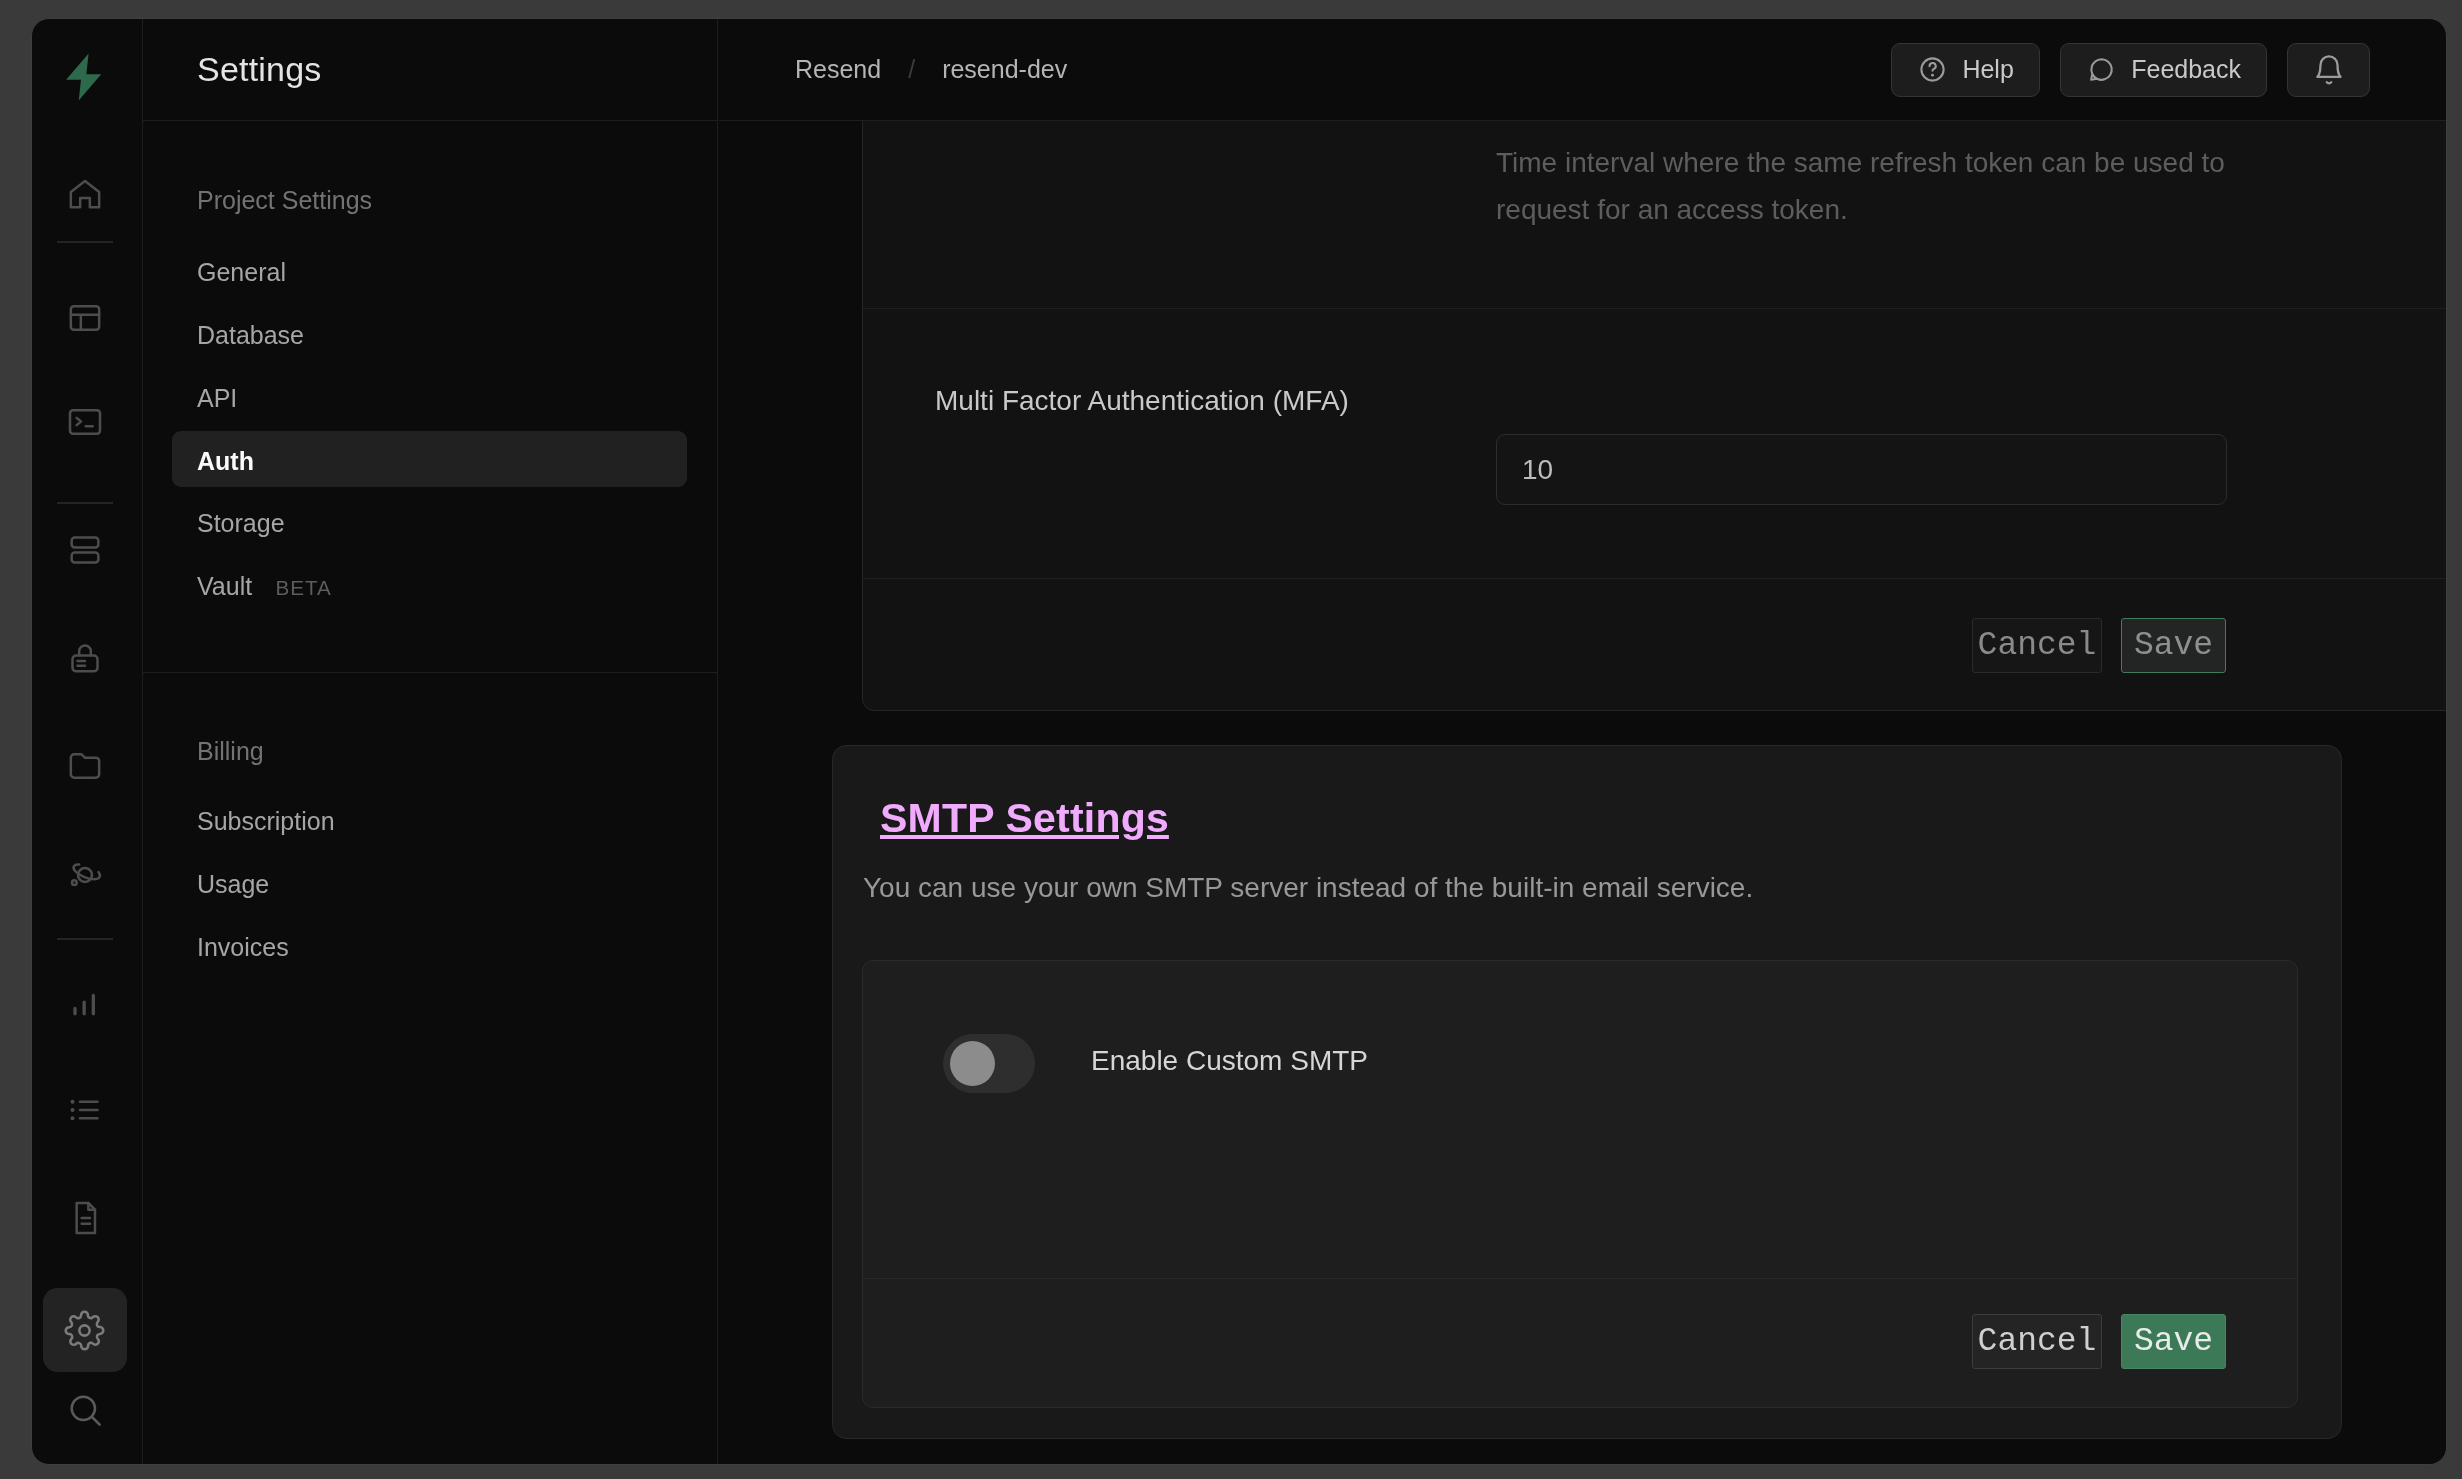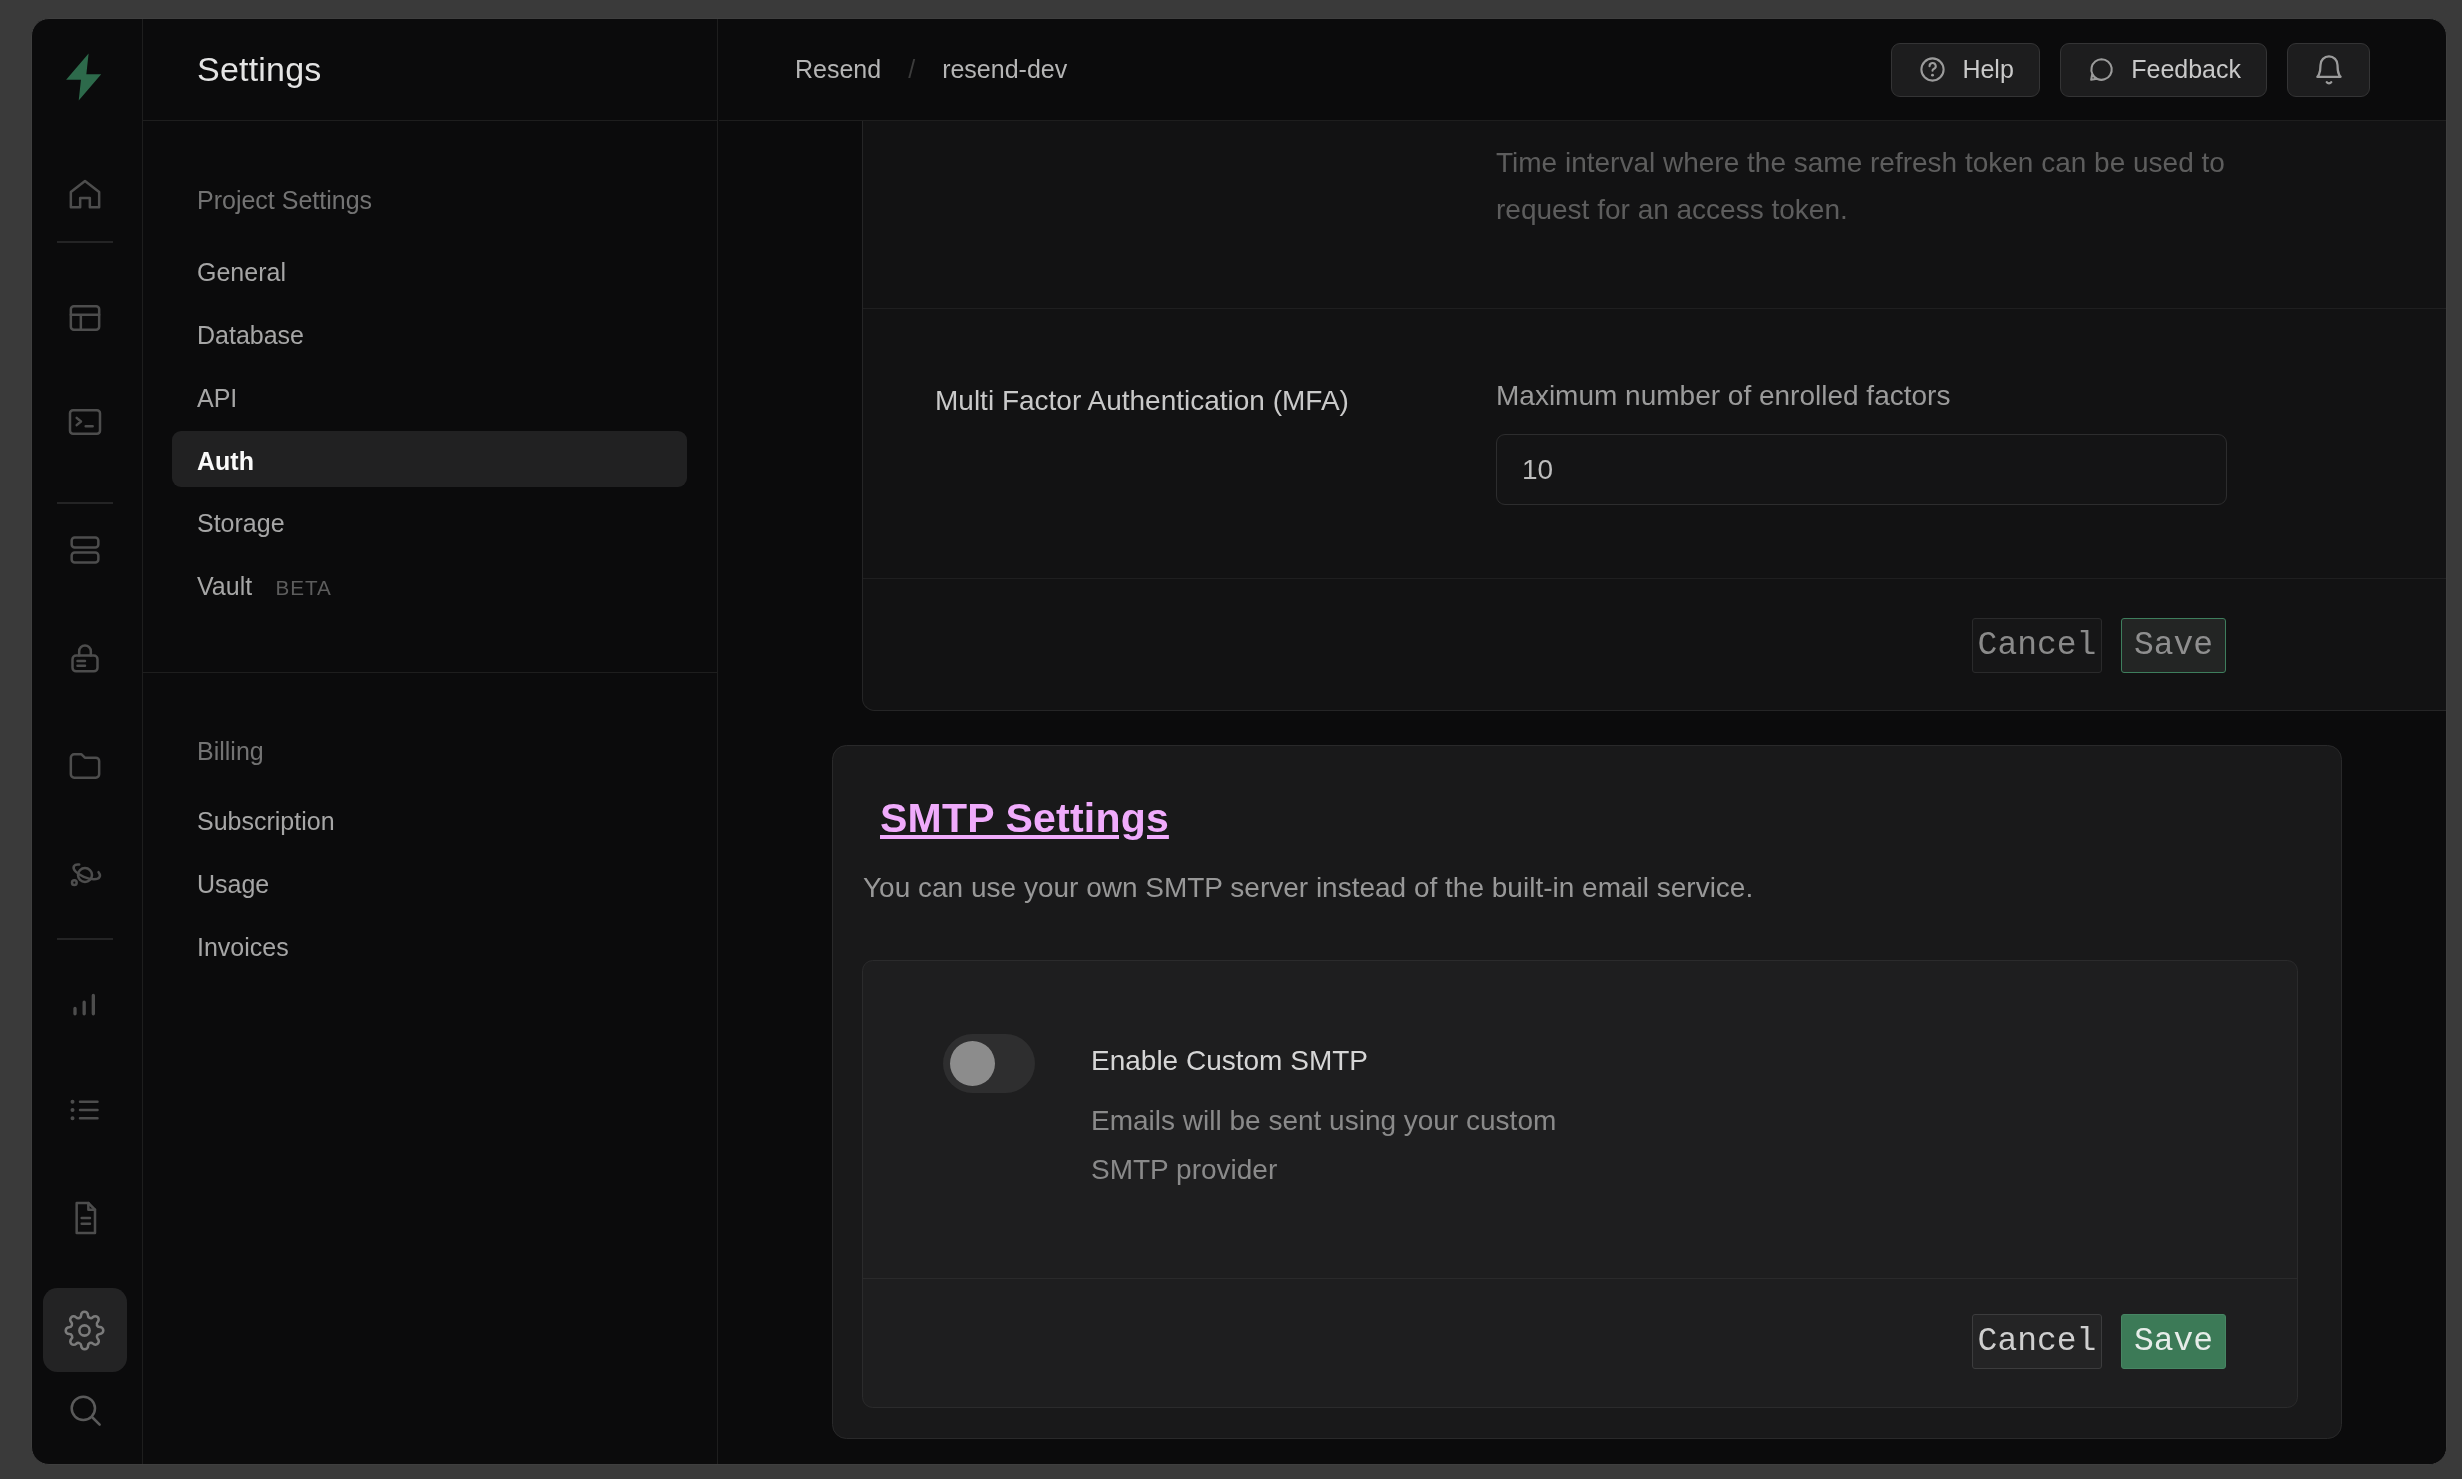--- a/index.html
+++ b/index.html
@@ -226,38 +226,36 @@
       </div>
     </div>
 
     <div class="content">
 
       <section class="card1">
         <p class="help-text">Time interval where the same refresh token can be used to request for an access token.</p>
         <div class="hdiv" style="top:187px"></div>
 
         <div class="mfa-label">Multi Factor Authentication (MFA)</div>
-        <div class="field-label">Maximum number of enrolled factors</div>
         <input class="text-input" type="text" value="10" style="">
 
         <div class="hdiv" style="top:457px"></div>
         <button class="btn btn-cancel1">Cancel</button>
         <button class="btn btn-save1">Save</button>
       </section>
 
       <section class="card2">
         <h2 class="card2-title">SMTP Settings</h2>
         <p class="card2-sub">You can use your own SMTP server instead of the built-in email service.</p>
 
         <div class="panel">
           <div class="toggle">
             <div class="knob"></div>
           </div>
           <div class="toggle-label">Enable Custom SMTP</div>
-          <div class="toggle-desc">Emails will be sent using your custom SMTP provider</div>
 
           <div class="pdiv"></div>
           <button class="btn btn-cancel2">Cancel</button>
           <button class="btn btn-save2">Save</button>
         </div>
       </section>
 
     </div>
   </main>
 </div>

